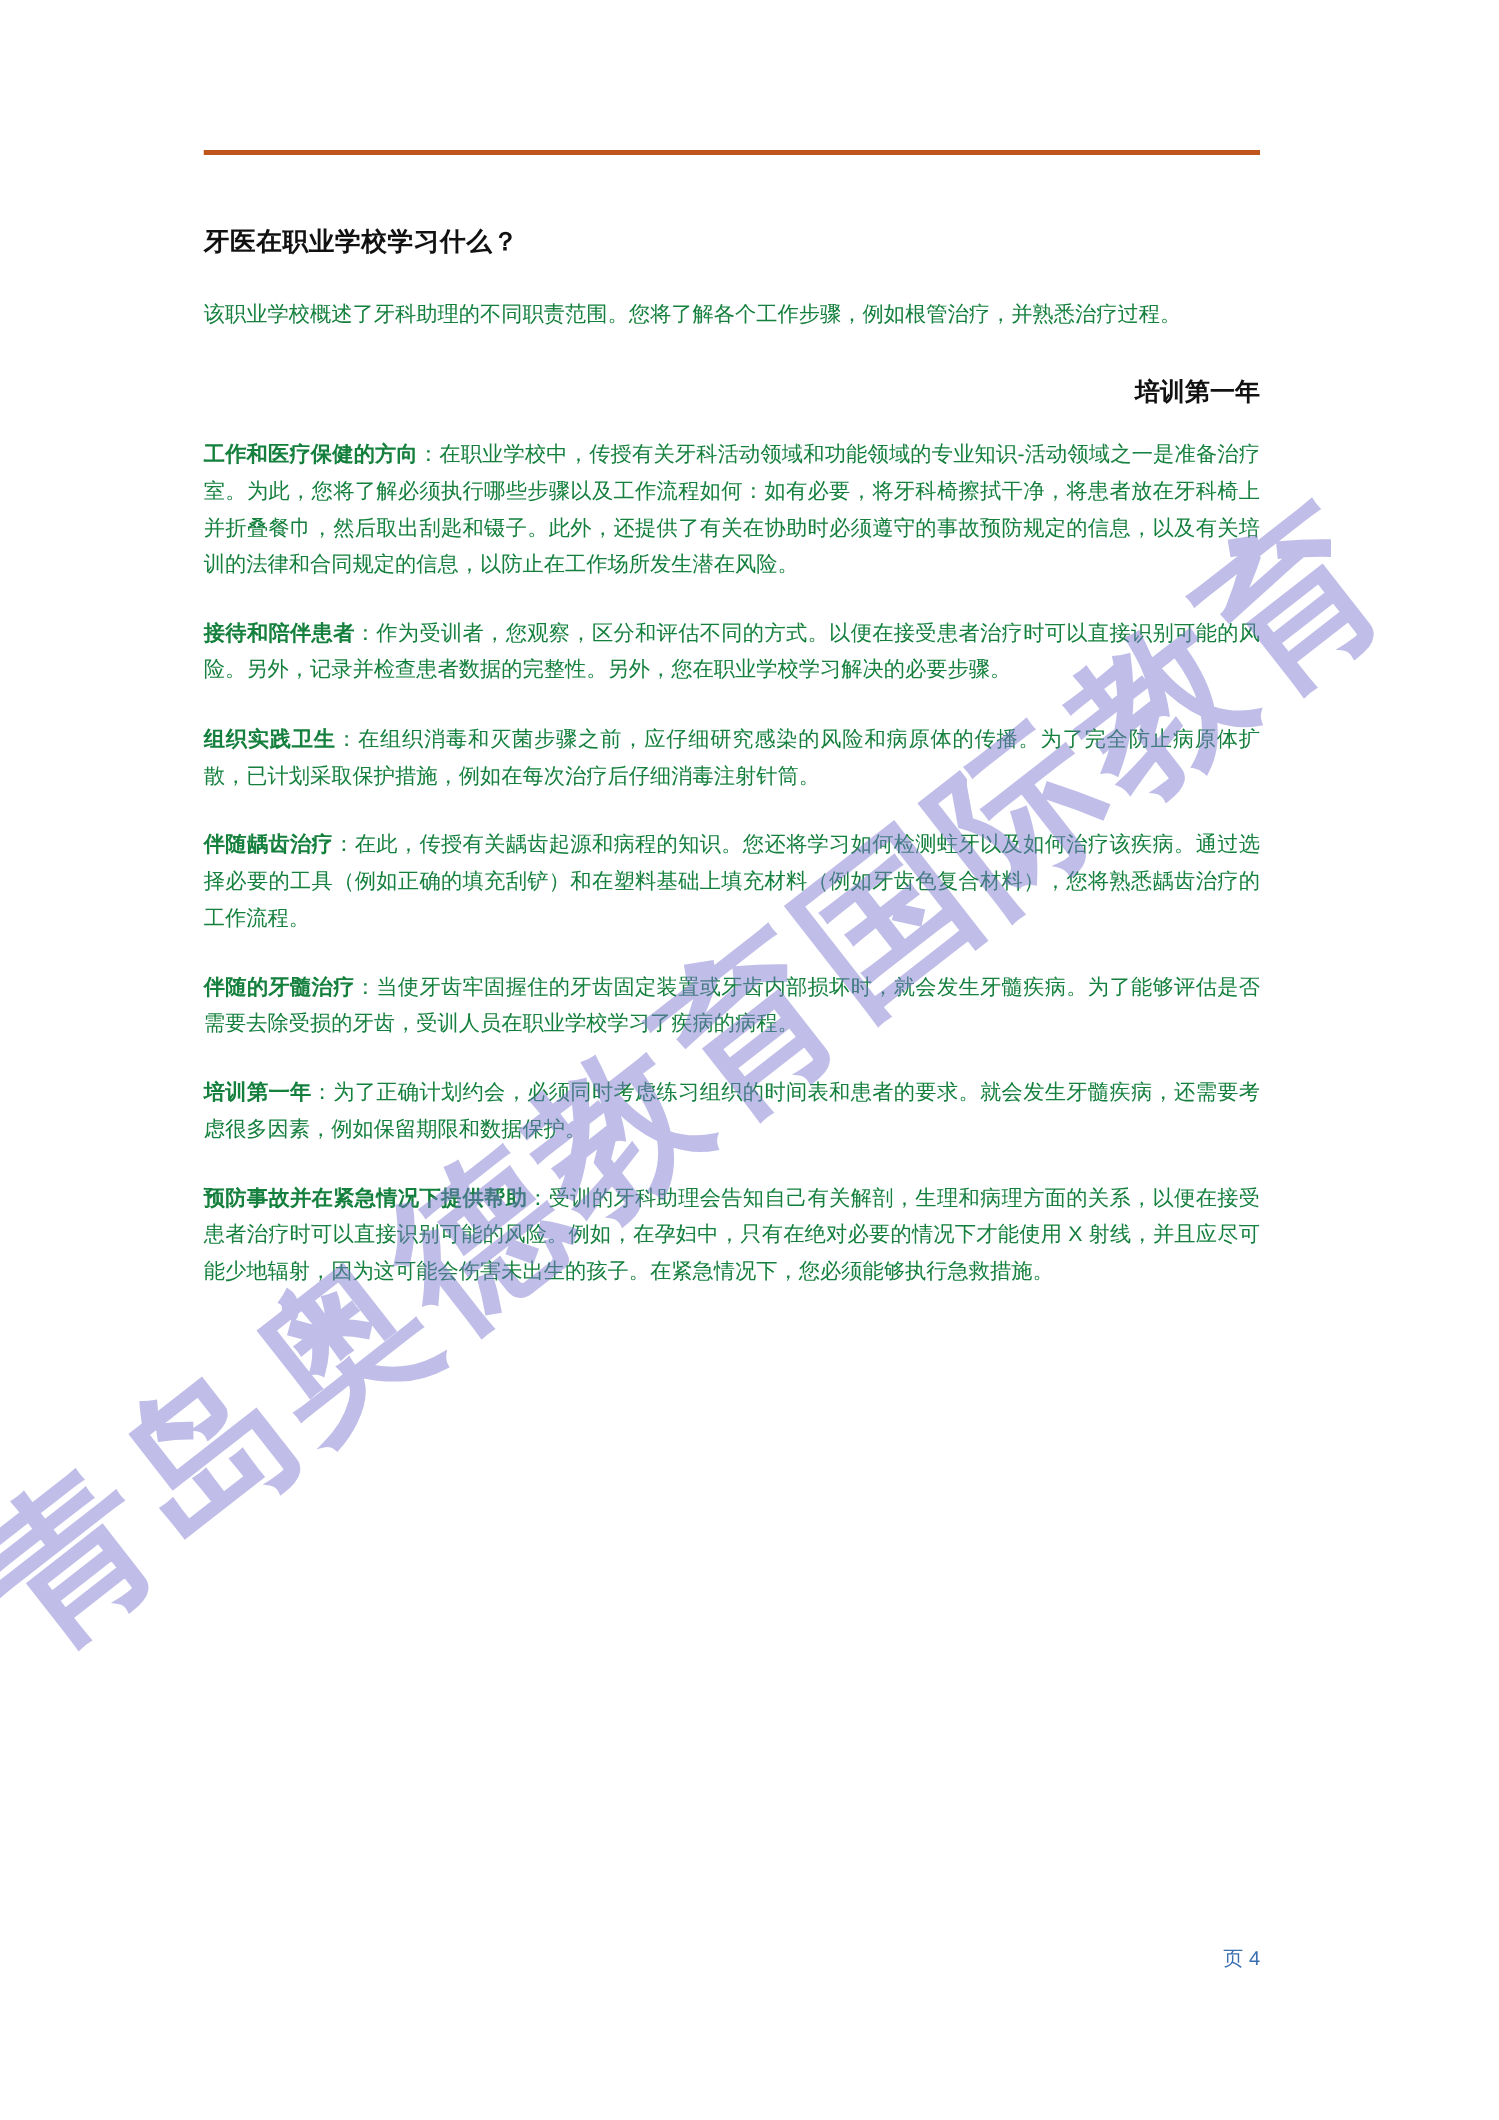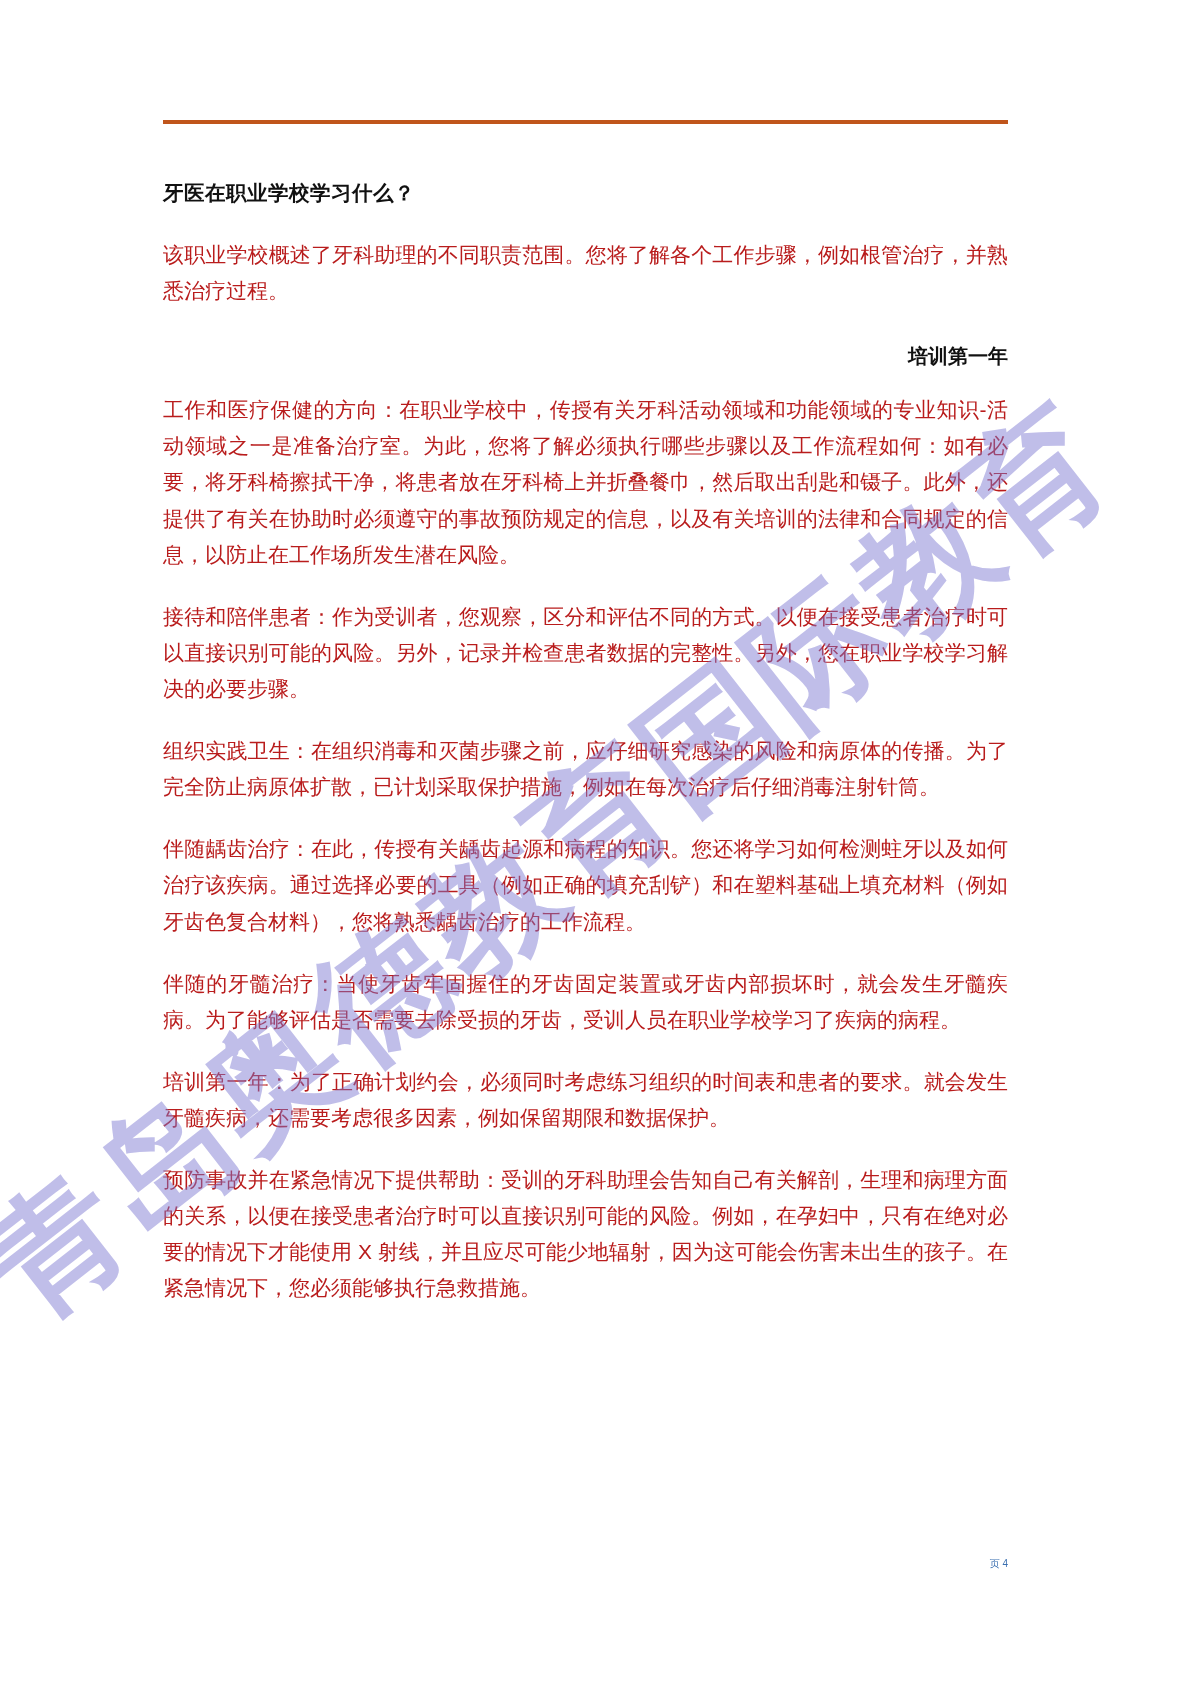--- a/index.html
+++ b/index.html
@@ -39,36 +39,36 @@
     color: #111;
   }
   .section-title {
     font-size: 20px;
     font-weight: bold;
     margin: 34px 0 22px 0;
     color: #111;
     text-align: right;
   }
   p.para {
-    font-size: 21px;
+    font-size: 17px;
     line-height: 1.72;
     margin: 0 0 26px 0;
     text-align: justify;
-    color: #b91c1c;
+    color: #15803d;
   }
   p.para .lead {
-    font-weight: normal;
+    font-weight: bold;
   }
   .footer {
     position: absolute;
     left: 163px;
     top: 1557px;
     width: 845px;
     text-align: right;
-    font-size: 10px;
+    font-size: 16px;
     color: #3a6fb0;
   }
   
   .watermark {
     position: absolute;
     left: 0;
     top: 0;
     width: 1199px;
     height: 1696px;
     pointer-events: none;

